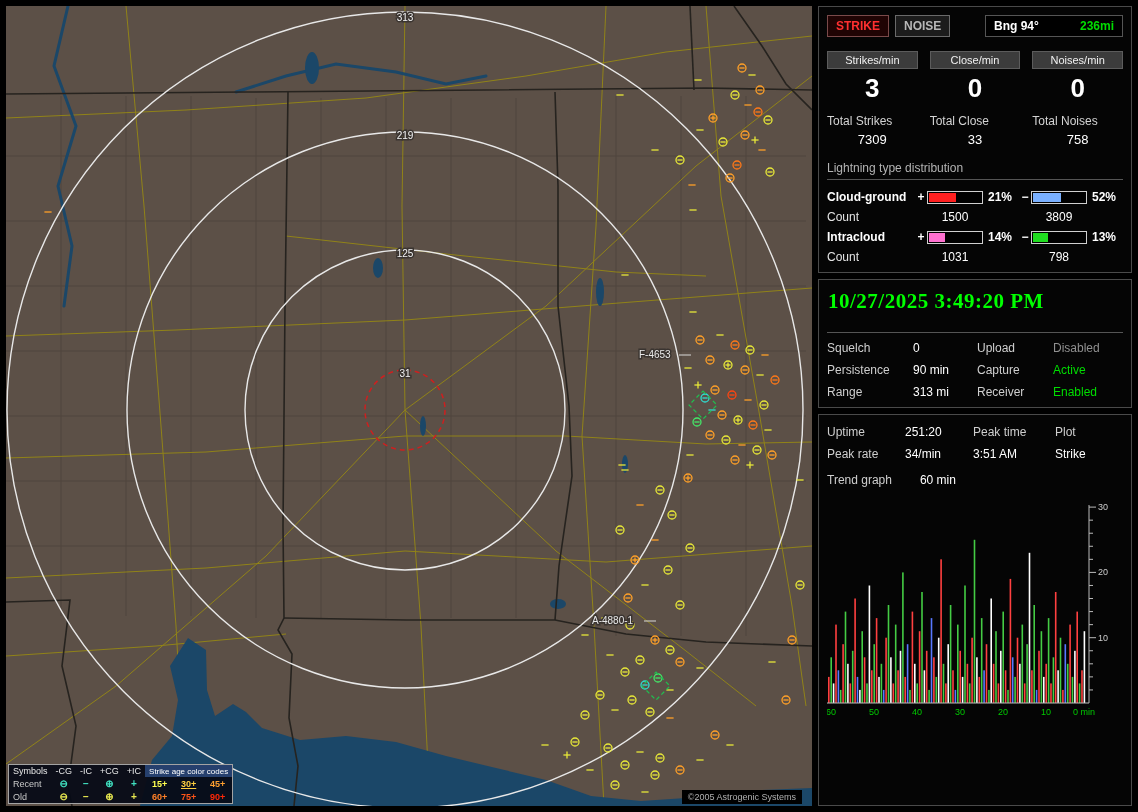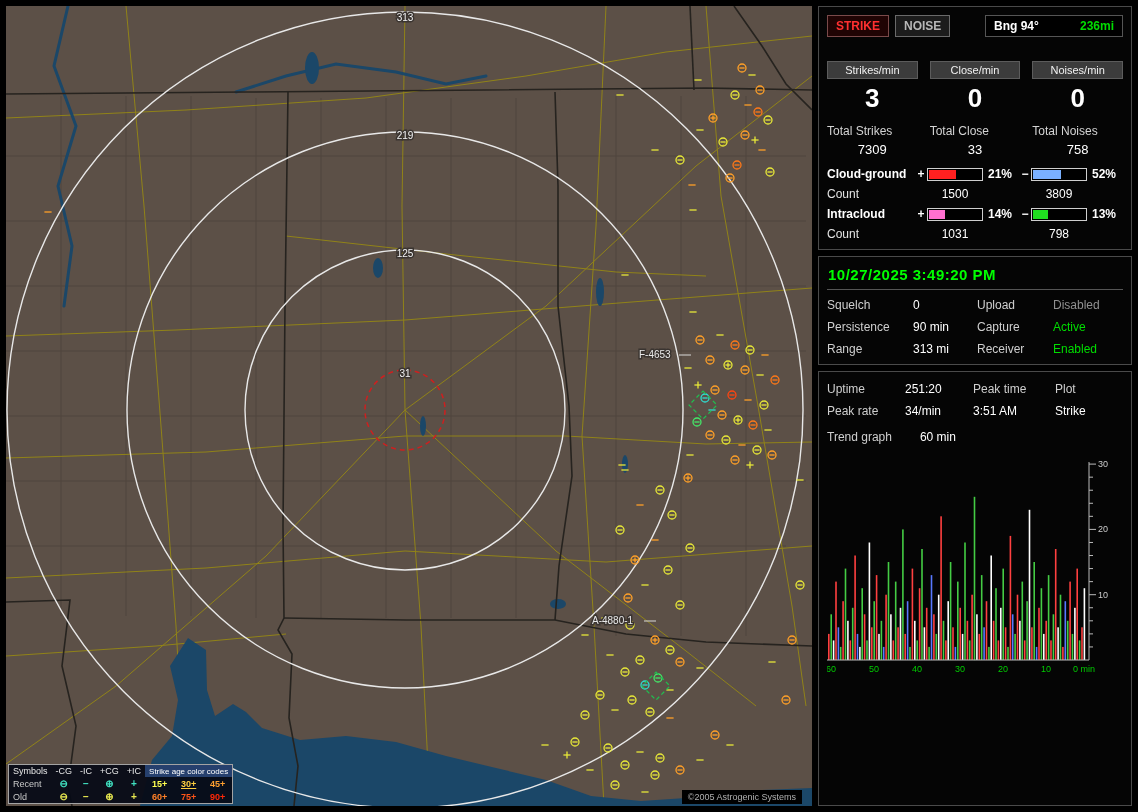--- a/index.html
+++ b/index.html
@@ -32,40 +32,40 @@
   .pbox.grow{flex:1;}
   .toprow{display:flex;align-items:center;gap:6px;}
   .btn{font-family:inherit;font-size:12px;font-weight:bold;background:#1c1c1c;
        border:1px solid #6a6a6a;padding:3px 8px;cursor:pointer;}
   .btn.strike{color:var(--c-red,#ff3030);border-color:#7a4a4a;background:#200404;}
   .btn.noise{color:#b8b8b8;}
   .bng{margin-left:auto;display:flex;gap:10px;align-items:center;background:#000;
        border:1px solid #555;padding:3px 8px;min-width:120px;}
   .bng-label{color:#fff;font-weight:bold;}
   .bng-range{color:var(--c-green,#00dd00);font-weight:bold;margin-left:auto;}
-  .rates{display:grid;grid-template-columns:1fr 1fr 1fr;gap:12px;margin-top:24px;}
+  .rates{display:grid;grid-template-columns:1fr 1fr 1fr;gap:12px;margin-top:14px;}
   .chip{background:#3c3c3c;border:1px solid #5c5c5c;color:#f0f0f0;font-size:11px;
         text-align:center;padding:2px 0;}
   .num{font-size:26px;font-weight:bold;color:#fff;text-align:center;margin-top:4px;}
   .totals{display:grid;grid-template-columns:1fr 1fr 1fr;gap:12px;margin-top:10px;}
   .tl{color:#d4d4d4;font-size:12px;text-align:left;}
   .tv{color:#fff;font-size:13px;text-align:center;margin-top:4px;}
   .sectitle{color:#b4b4b4;margin-top:14px;border-bottom:1px solid #555;padding-bottom:4px;}
   .drow{display:grid;grid-template-columns:88px 12px 56px 36px 12px 56px 32px;
         align-items:center;margin-top:10px;}
   .drow.mt{margin-top:6px;}
   .dname{font-weight:bold;color:#fff;}
   .sign{color:#fff;text-align:center;font-weight:bold;}
   .bar{height:11px;border:1px solid #cfcfcf;background:#000;position:relative;}
   .fill{position:absolute;left:1px;top:1px;bottom:1px;}
   .pct{color:#fff;font-weight:bold;padding-left:5px;}
   .crow{display:grid;grid-template-columns:88px 12px 56px 36px 12px 56px 32px;margin-top:6px;}
   .crow .cl{color:#e4e4e4;}
   .crow .cv{color:#fff;text-align:center;}
-  .datetime{color:#00ff00;font-weight:bold;font-size:15px;letter-spacing:.5px;margin:1px 0 6px 1px;}
+  .datetime{color:#00ff00;font-weight:bold;font-size:21px;letter-spacing:.5px;margin:1px 0 18px 1px;font-family:Liberation Serif, serif;}
   hr{border:0;border-top:1px solid #555;margin:6px 0;}
   .status{display:grid;grid-template-columns:86px 64px 76px auto;row-gap:8px;margin-top:8px;}
   .info{display:grid;grid-template-columns:78px 68px 82px auto;row-gap:8px;margin-top:2px;}
   .lbl{color:#cfcfcf;}
   .val{color:#fff;}
   .trendrow{display:flex;gap:28px;margin:12px 0 4px;}
   #trend-svg{display:block;margin-top:2px;}
   #trend-svg text{font-family:"Liberation Sans",sans-serif;}
   #mapsvg text{font-family:"Liberation Sans",sans-serif;}
 </style>
@@ -621,20 +621,21 @@
         </div>
         <div>
           <div class="tl">Total Close</div>
           <div class="tv">33</div>
         </div>
         <div>
           <div class="tl">Total Noises</div>
           <div class="tv">758</div>
         </div>
       </div>
+      <div class="sectitle">Lightning type distribution</div>
       <div class="drow">
         <span class="dname">Cloud-ground</span>
         <span class="sign">+</span>
         <span class="bar">
             <span class="fill" style="width: 50%; background: rgb(255, 32, 32);"></span>
           </span>
         <span class="pct">21%</span>
         <span class="sign">−</span>
         <span class="bar">
             <span class="fill" style="width: 52%; background: rgb(122, 176, 255);"></span>

